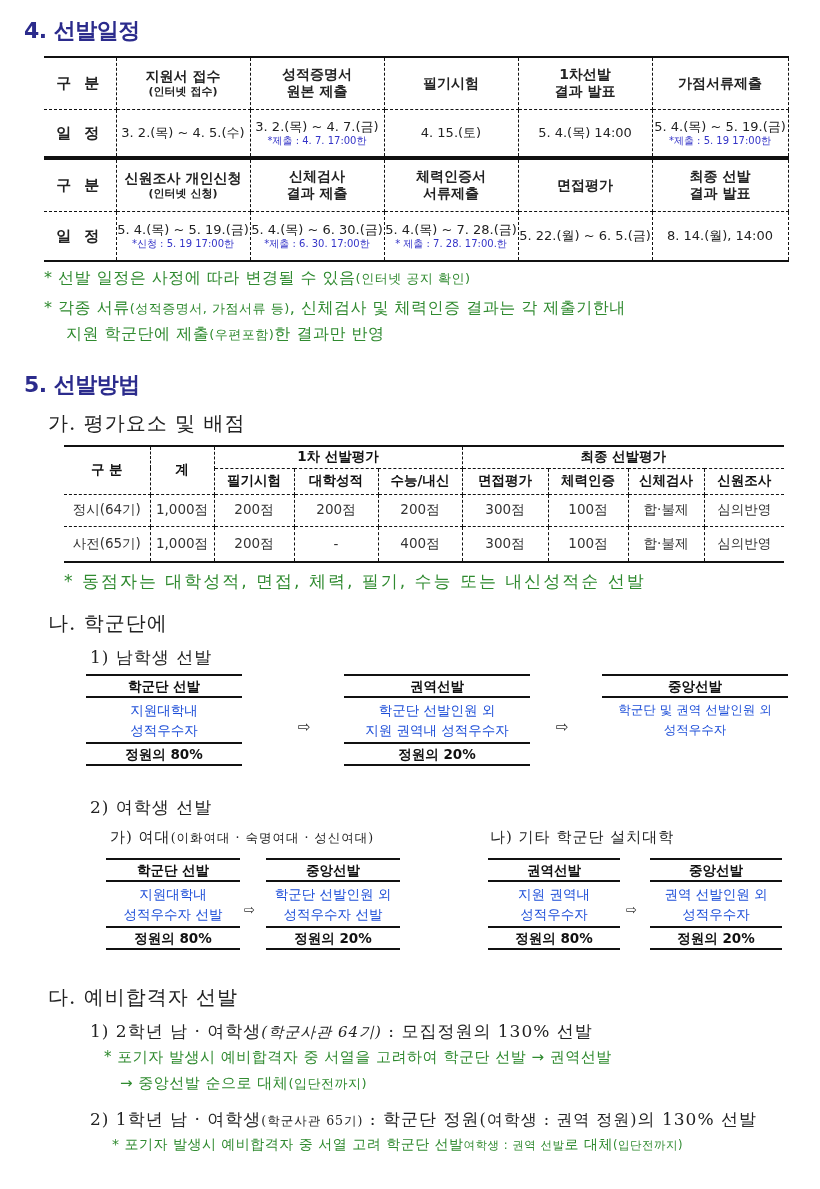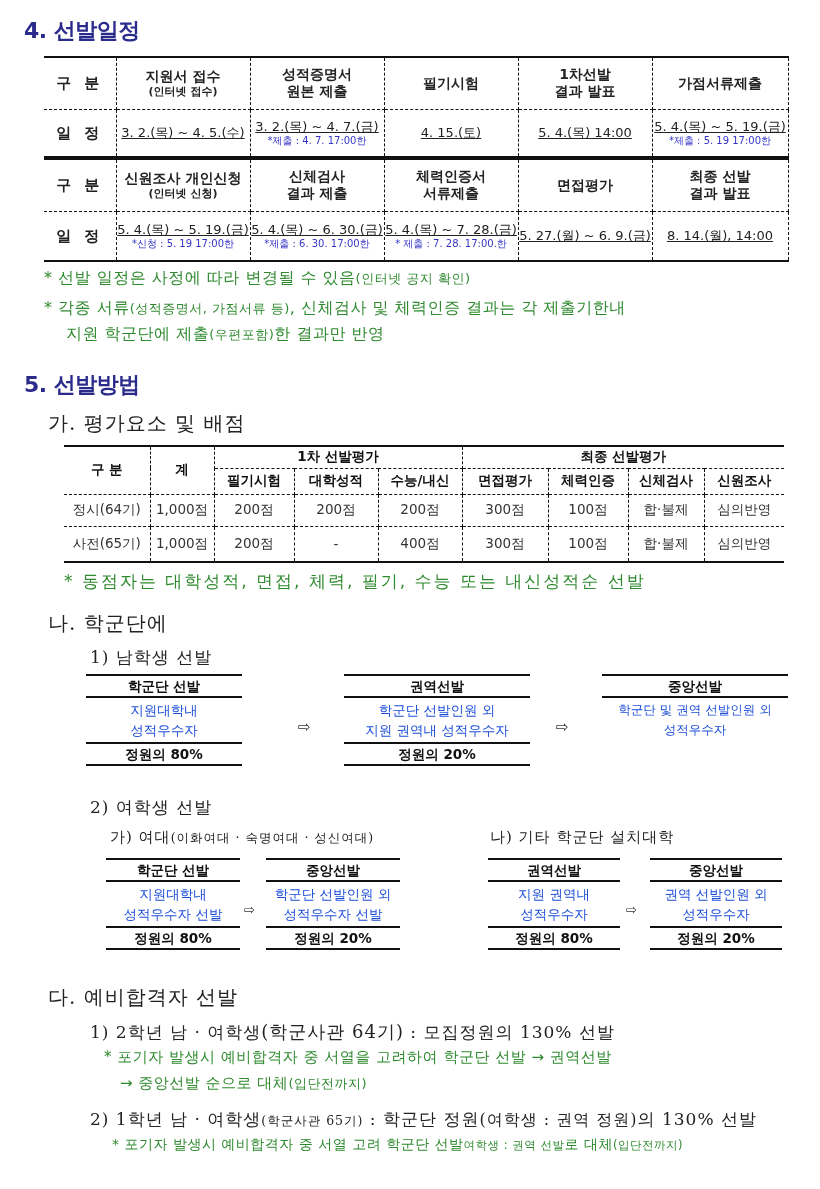--- a/index.html
+++ b/index.html
@@ -15,21 +15,21 @@
   table.sched { position:absolute; border-collapse:collapse; table-layout:fixed; }
   table.sched td { border:1px dashed #111; text-align:center; vertical-align:middle; font-size:14px; padding:0; line-height:1.2; }
   table.sched tr.top td { border-top:2px solid #111; }
   table.sched tr.bot td { border-bottom:2px solid #111; }
   table.sched td.hdr { font-weight:bold; font-size:14px; }
   table.sched td.lbl { font-weight:bold; font-size:15px; letter-spacing:4px; }
   table.sched td.first { border-left:none; }
   table.sched td.last { border-right:1px dashed #111; }
   .dsub { display:block; font-size:10px; color:#3434c8; }
   .hsub { display:block; font-size:11px; }
-  .dmain { font-size:13px; white-space:nowrap;text-decoration:underline; }
+  .dmain { font-size:13px; white-space:nowrap; }
 
   table.score { position:absolute; border-collapse:collapse; table-layout:fixed; }
   table.score td { border:1px dashed #111; text-align:center; vertical-align:middle; font-size:13.5px; padding:0; color:#333; }
   table.score td.b { font-weight:bold; color:#111; }
   table.score tr.top td { border-top:2px solid #111; }
   table.score tr.bot td { border-bottom:2px solid #111; }
   table.score td.nl { border-left:none; }
   table.score td.nr { border-right:none; }
 
   .fbox { position:absolute; text-align:center; }
@@ -88,21 +88,21 @@
     <td class="hdr"><span>신체검사</span><br><span>결과 제출</span></td>
     <td class="hdr"><span>체력인증서</span><br><span>서류제출</span></td>
     <td class="hdr"><span>면접평가</span></td>
     <td class="hdr last"><span>최종 선발</span><br><span>결과 발표</span></td>
   </tr>
   <tr class="bot" style="height:50px;">
     <td class="lbl first">일 정</td>
     <td><span class="dmain">5. 4.(목) ~ 5. 19.(금)</span><span class="dsub">*신청 : 5. 19 17:00한</span></td>
     <td><span class="dmain">5. 4.(목) ~ 6. 30.(금)</span><span class="dsub">*제출 : 6. 30. 17:00한</span></td>
     <td><span class="dmain">5. 4.(목) ~ 7. 28.(금)</span><span class="dsub">* 제출 : 7. 28. 17:00.한</span></td>
-    <td><span class="dmain">5. 27.(월) ~ 6. 9.(금)</span></td>
+    <td><span class="dmain">5. 22.(월) ~ 6. 5.(금)</span></td>
     <td class="last"><span class="dmain">8. 14.(월), 14:00</span></td>
   </tr>
 </tbody>
   </table>
 
 <div class="abs note" style="left:44px;top:268px;"><span>* 선발 일정은 사정에 따라 변경될 수 있음</span><small>(인터넷 공지 확인)</small></div>
 <div class="abs note" style="left:44px;top:298px;"><span>* 각종 서류</span><small>(성적증명서, 가점서류 등)</small><span>, 신체검사 및 체력인증 결과는 각 제출기한내</span></div>
 <div class="abs note" style="left:66px;top:324px;"><span>지원 학군단에 제출</span><small>(우편포함)</small><span>한 결과만 반영</span></div>
 
 <div class="abs h1" style="left:24px;top:370px;">5. 선발방법</div>
@@ -206,18 +206,18 @@
 </div>
 <div class="arrow" style="left:626px;top:902px;font-size:13px;">⇨</div>
 <div class="fbox" style="left:650px;top:858px;width:132px;">
   <div class="row b">중앙선발</div>
   <div class="row" style="padding:2px 0;"><span>권역 선발인원 외</span><br><span>성적우수자</span></div>
   <div class="row b end">정원의 20%</div>
 </div>
 
 <div class="abs h2" style="left:48px;top:984px;">다. 예비합격자 선발</div>
 
-<div class="abs h3" style="left:66px;top:1020px;"><span>1) 2학년 남 · 여학생</span><span style="font-size:18px;">(학군사관 64기)</span><span> : 모집정원의 130% 선발</span></div>
+<div class="abs h3" style="left:66px;top:1020px;"><span>1) 2학년 남 · 여학생</span><span style="font-size:15px;font-style:italic;">(학군사관 64기)</span><span> : 모집정원의 130% 선발</span></div>
 <div class="abs note" style="left:104px;top:1048px;font-size:15px;">* 포기자 발생시 예비합격자 중 서열을 고려하여 학군단 선발 → 권역선발</div>
 <div class="abs note" style="left:120px;top:1074px;font-size:15px;"><span>→ 중앙선발 순으로 대체</span><small>(입단전까지)</small></div>
 
 <div class="abs h3" style="left:66px;top:1108px;"><span>2) 1학년 남 · 여학생</span><span style="font-size:12.5px;">(학군사관 65기)</span><span> : 학군단 정원</span><span style="font-size:16px;">(여학생 : 권역 정원)</span><span>의 130% 선발</span></div>
 <div class="abs note" style="left:112px;top:1136px;font-size:14px;"><span>* 포기자 발생시 예비합격자 중 서열 고려 학군단 선발</span><small style="font-size:11.5px;">여학생 : 권역 선발</small><span>로 대체</span><small style="font-size:11.5px;">(입단전까지)</small></div>
 
 </body></html>

